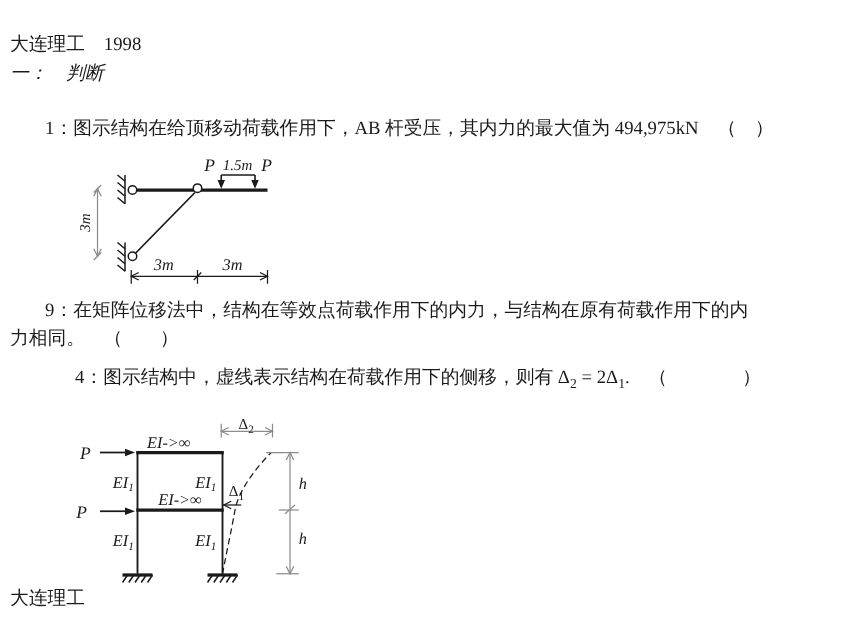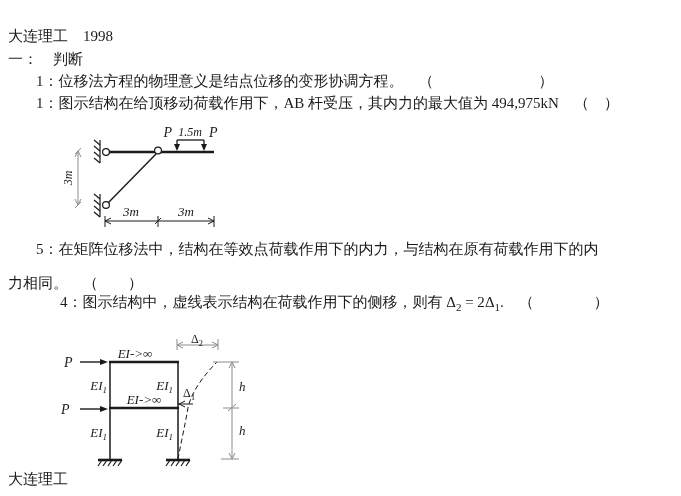--- a/index.html
+++ b/index.html
@@ -13,25 +13,24 @@
   svg{position:absolute;overflow:visible;}
   svg text{font-family:"Liberation Serif","DejaVu Serif",serif;fill:#1a1a1a;}
   .lbl-i{font-style:italic;}
 </style>
 </head>
 <body>
 
 <div class="page">
 
   <div class="tline" style="left:8px;top:27px;">大连理工　1998</div>
-  <div class="tline" style="left:8px;top:50px;">一：　判断</div>
-  <div class="tline" style="left:36px;top:72px;">1：位移法方程的物理意义是结点位移的变形协调方程。　（　　　　　　　）</div>
+  <div class="tline" style="left:8px;top:50px;font-style:italic;">一：　判断</div>
   <div class="tline" style="left:36px;top:94px;">1：图示结构在给顶移动荷载作用下，AB 杆受压，其内力的最大值为 494,975kN　（　）</div>
-  <div class="tline" style="left:36px;top:240px;">5：在矩阵位移法中，结构在等效点荷载作用下的内力，与结构在原有荷载作用下的内</div>
-  <div class="tline" style="left:8px;top:274px;">力相同。　（　　）</div>
+  <div class="tline" style="left:36px;top:240px;">9：在矩阵位移法中，结构在等效点荷载作用下的内力，与结构在原有荷载作用下的内</div>
+  <div class="tline" style="left:8px;top:262px;">力相同。　（　　）</div>
 
   <div class="tline formula" style="left:36px;top:293px;margin-left:24px;">
     <span>4：图示结构中，虚线表示结构在荷载作用下的侧移，则有 </span><span>Δ</span><sub>2</sub><span> = 2</span><span>Δ</span><sub>1</sub><span>.　（　　　　）</span>
   </div>
 
   <div class="tline" style="left:8px;top:470px;">大连理工</div>
 
   <svg style="left:30px;top:120px;" width="255" height="115" viewBox="0 0 255 115">
 
     <g stroke="#1a1a1a" stroke-width="1.2">

